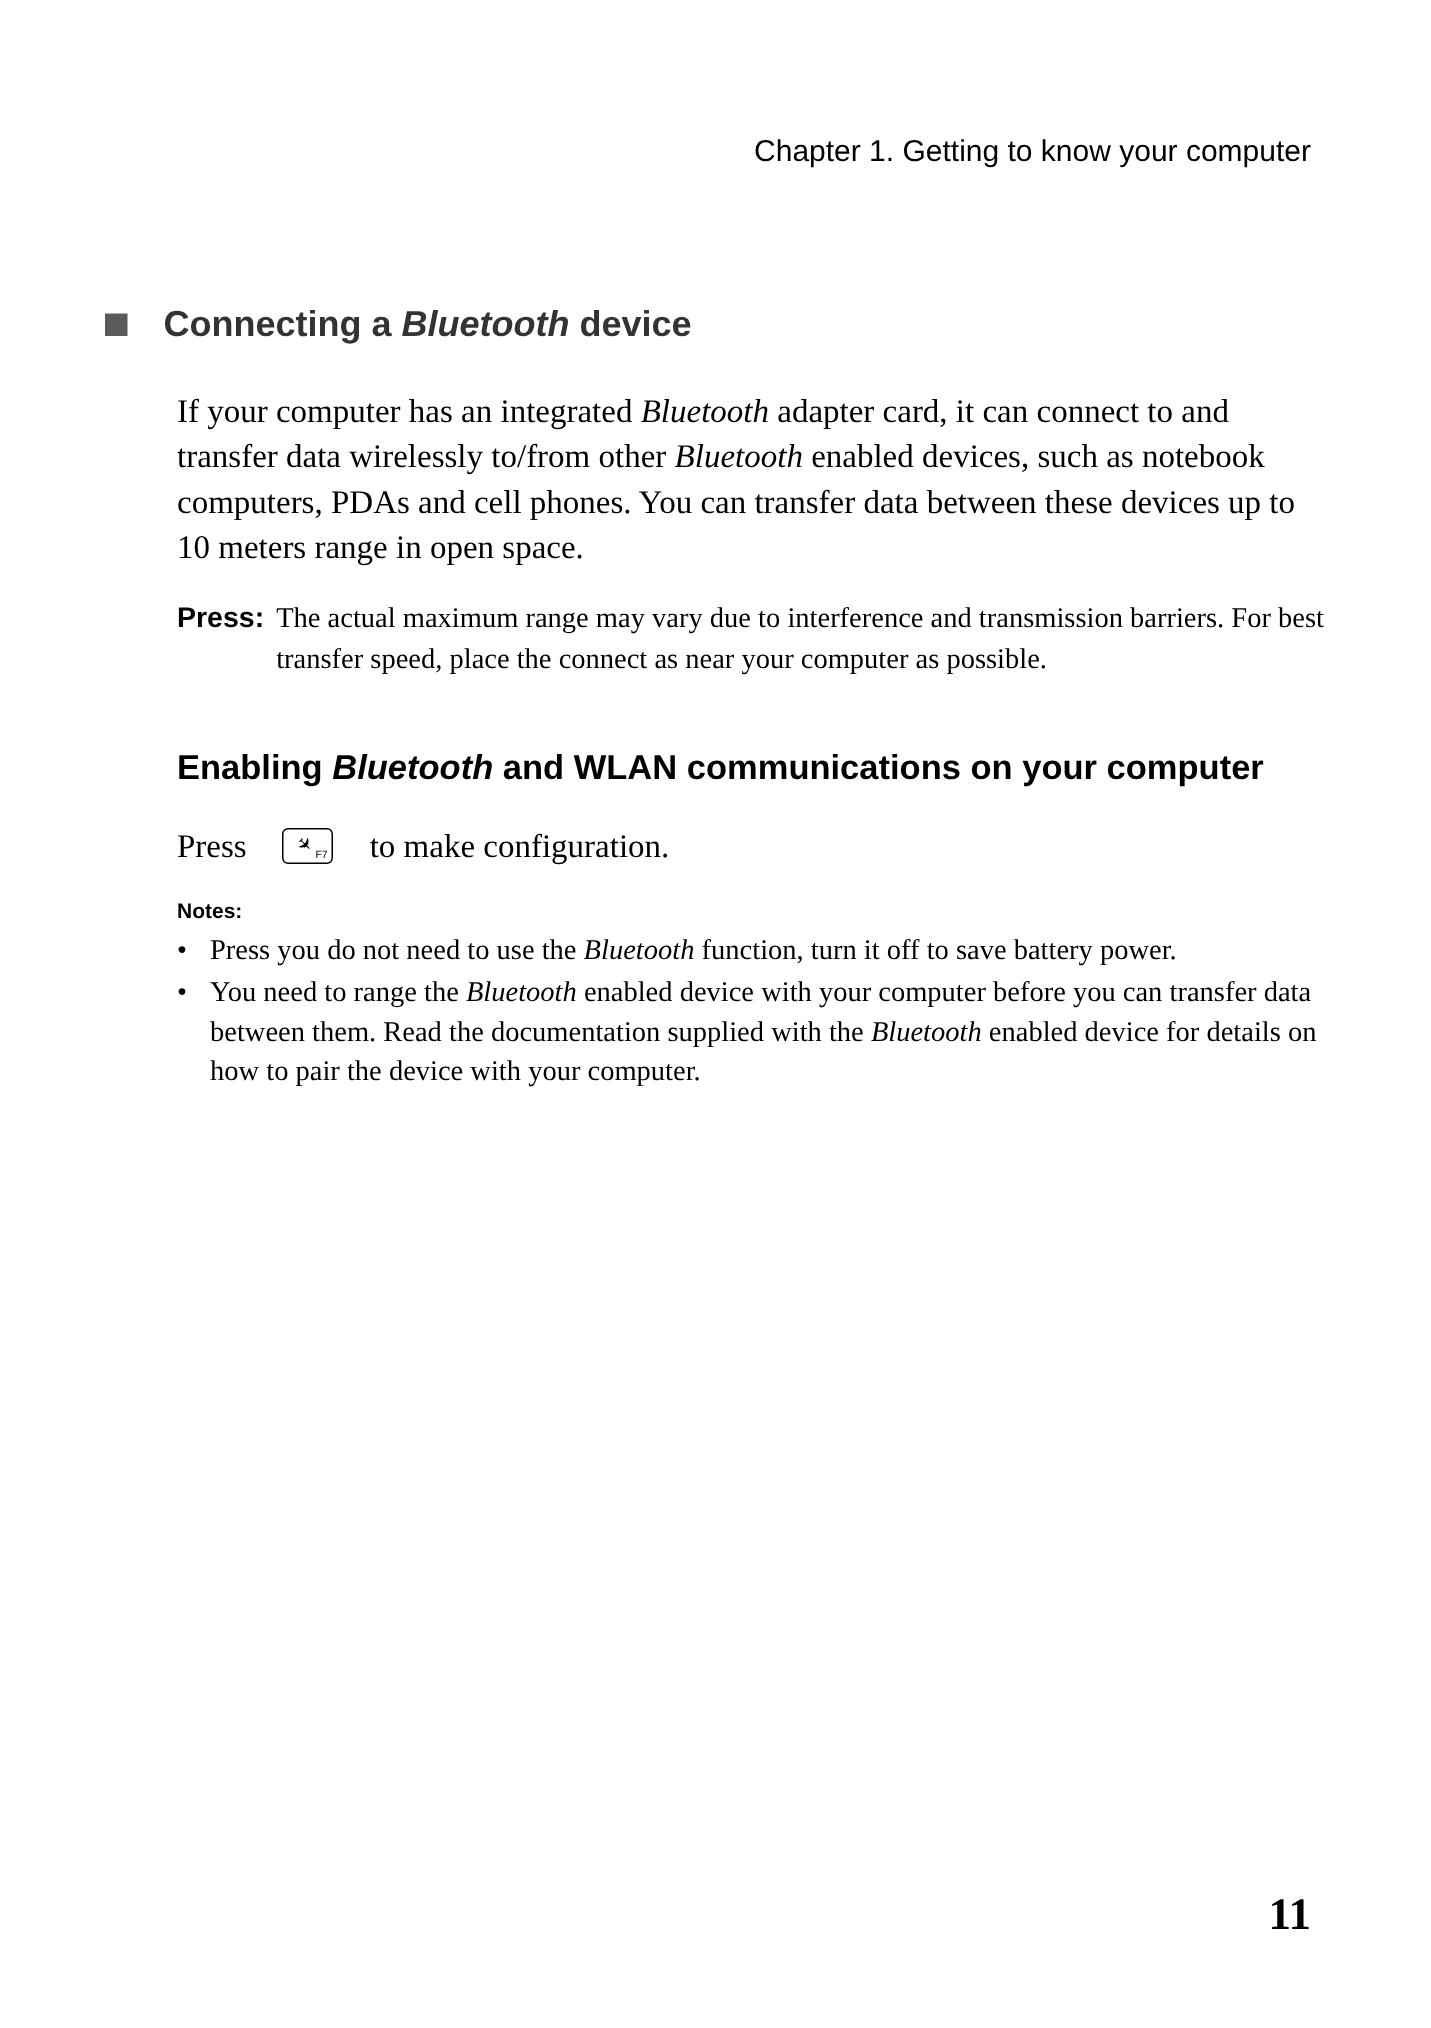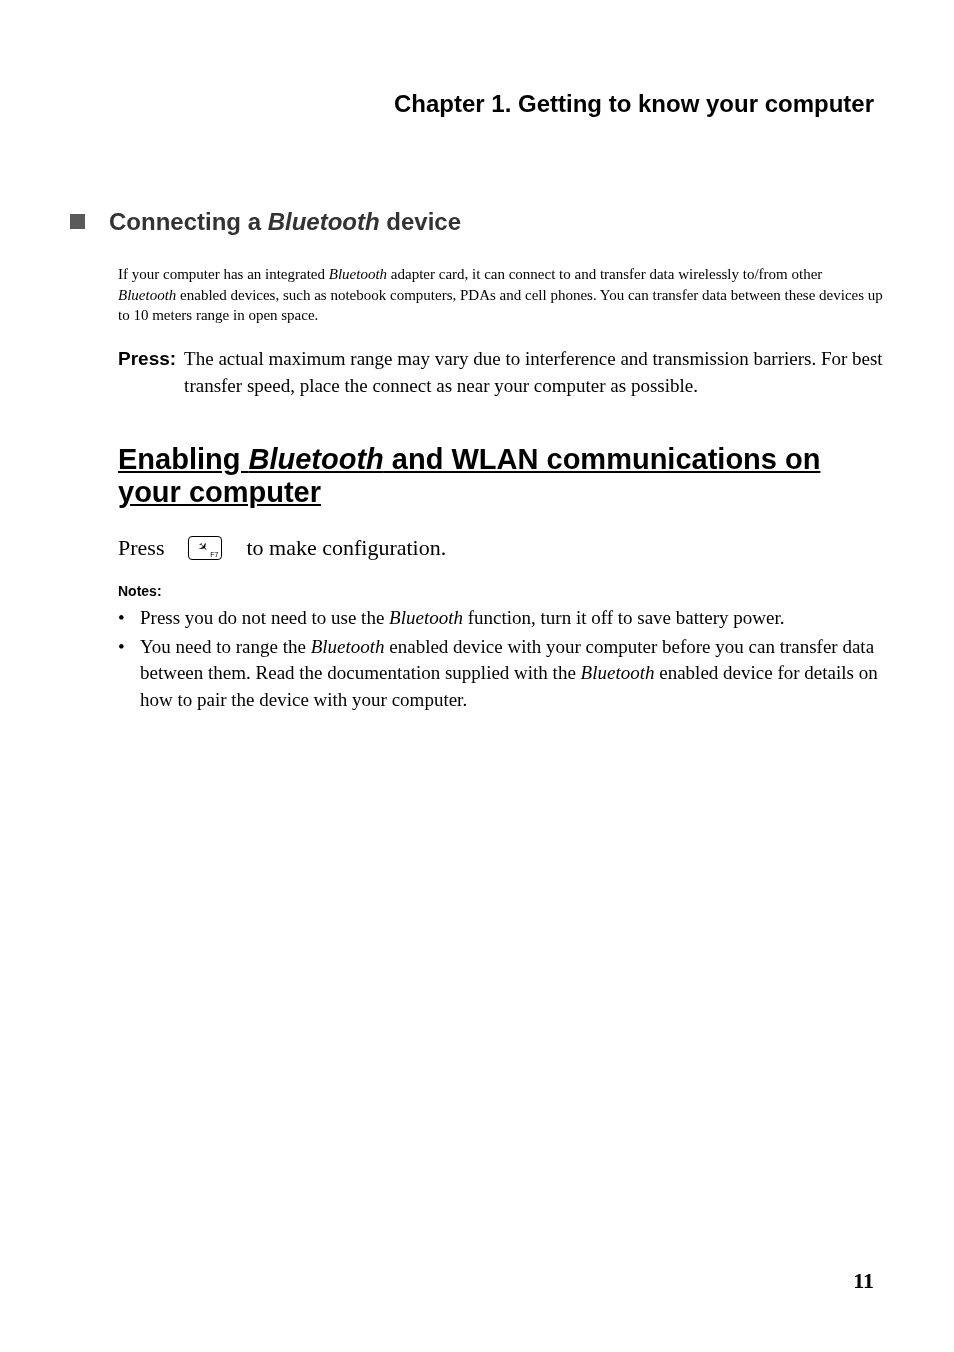--- a/index.html
+++ b/index.html
@@ -1,41 +1,41 @@
 <!DOCTYPE html>
 <html><head>
 <meta charset="utf-8">
 <style>
   * { margin: 0; padding: 0; box-sizing: border-box; }
   html, body { width: 954px; height: 1352px; background: #fff; font-family: Georgia, 'Times New Roman', serif; color: #000; }
   .page { position: relative; width: 954px; height: 1352px; padding: 90px 70px 60px 70px; }
-  .chapter-header { font-family: Arial, Helvetica, sans-serif; font-weight: bold; font-size: 24px; text-align: right; margin-bottom: 90px; padding-right: 10px; }
+  .chapter-header { font-family: Arial, Helvetica, sans-serif; font-weight: normal; font-size: 20px; text-align: right; margin-bottom: 90px; padding-right: 10px; }
   .section { display: flex; align-items: flex-end; margin-bottom: 28px; }
   .bullet-square { width: 15px; height: 15px; background: #5a5a5a; flex: 0 0 15px; margin-right: 24px; margin-top: 6px; align-self: flex-start; }
   .section-title { font-family: Arial, Helvetica, sans-serif; font-weight: bold; font-size: 24px; color: #333; }
   .section-title .italic { font-style: italic; }
   .body-block { margin-left: 48px; }
-  .body-text { font-family: Georgia, 'Times New Roman', serif; font-size: 15px; line-height: 1.38; margin-bottom: 20px; }
+  .body-text { font-family: Georgia, 'Times New Roman', serif; font-size: 22px; line-height: 1.38; margin-bottom: 20px; }
   .body-text .italic { font-style: italic; }
   .note-row { display: flex; font-family: Georgia, 'Times New Roman', serif; font-size: 19px; line-height: 1.4; margin-bottom: 44px; }
   .note-label { font-family: Arial, Helvetica, sans-serif; font-weight: bold; font-size: 19px; flex: 0 0 auto; margin-right: 8px; }
   .note-body { flex: 1; }
-  .subheading { font-family: Arial, Helvetica, sans-serif; font-weight: bold; font-size: 29px; color: #000; margin-bottom: 26px; text-decoration: underline; }
+  .subheading { font-family: Arial, Helvetica, sans-serif; font-weight: bold; font-size: 23px; color: #000; margin-bottom: 26px; }
   .subheading .italic { font-style: italic; }
   .press-line { font-family: Georgia, 'Times New Roman', serif; font-size: 22px; display: flex; align-items: center; gap: 24px; margin-bottom: 22px; }
   .key-icon { display: inline-flex; align-items: center; justify-content: center; border: 1.5px solid #000; border-radius: 4px; width: 34px; height: 24px; position: relative; }
   .key-icon .airplane { font-size: 12px; line-height: 1; transform: translate(-2px,-1px) rotate(45deg); }
   .key-icon .sub { position: absolute; right: 3px; bottom: 1px; font-size: 7px; font-family: Arial, sans-serif; }
   .notes-label { font-family: Arial, Helvetica, sans-serif; font-weight: bold; font-size: 14px; margin-bottom: 6px; }
   .notes-list { list-style: none; padding-left: 0; }
   .notes-list li { display: flex; font-family: Georgia, 'Times New Roman', serif; font-size: 19px; line-height: 1.4; margin-bottom: 2px; }
   .notes-list .dot { flex: 0 0 22px; }
   .notes-list .txt { flex: 1; }
   .notes-list .italic { font-style: italic; }
-  .page-number { position: absolute; bottom: 58px; right: 80px; font-family: Georgia, 'Times New Roman', serif; font-weight: bold; font-size: 22px; }
+  .page-number { position: absolute; bottom: 58px; right: 80px; font-family: Georgia, 'Times New Roman', serif; font-weight: bold; font-size: 30px; }
 </style>
 </head>
 <body>
 
 <div class="page">
 
   <div class="chapter-header">Chapter 1. Getting to know your computer</div>
 
   <div class="section">
     <div class="bullet-square"></div>

